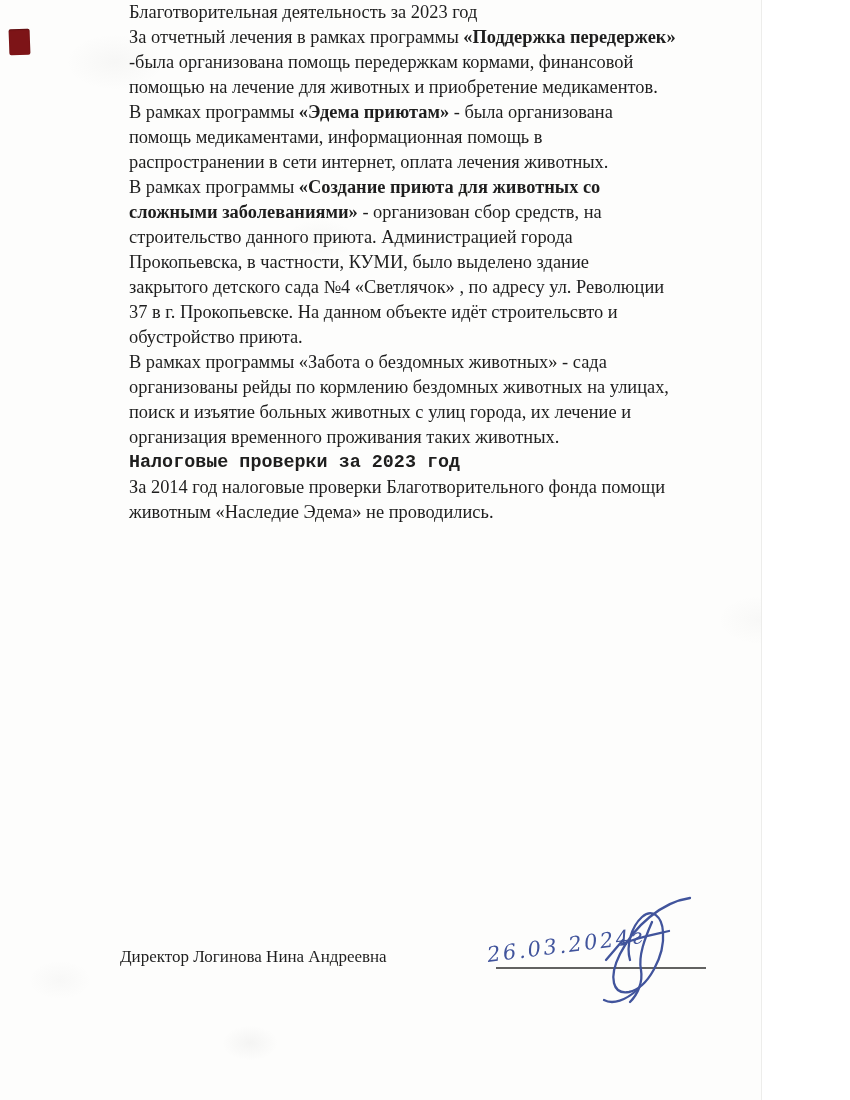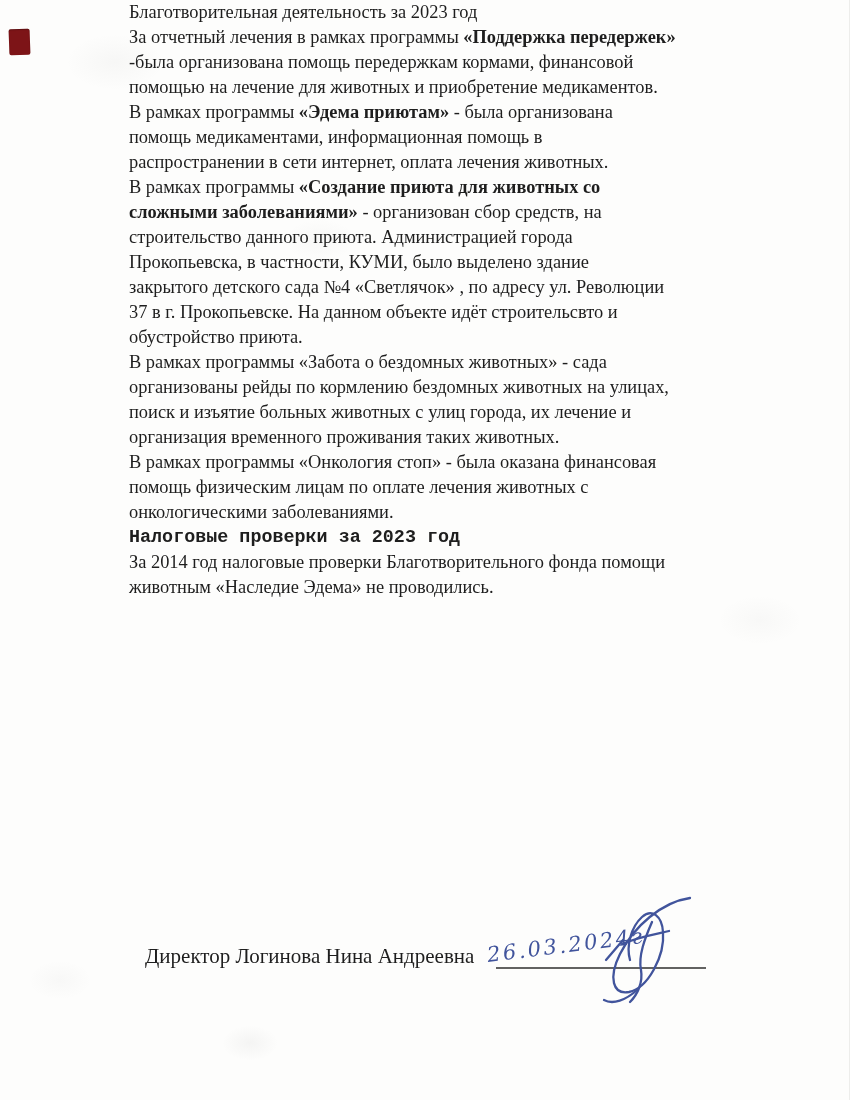--- a/index.html
+++ b/index.html
@@ -4,21 +4,21 @@
 <style>
   * { box-sizing: border-box; }
   html, body { margin: 0; padding: 0; }
   body {
     width: 850px; height: 1100px;
     font-family: "Liberation Serif", "DejaVu Serif", serif;
     background: #ffffff;
   }
   .page {
     position: relative;
-    width: 850px; height: 1100px;
+    width: 762px; height: 1100px;
     overflow: hidden;
     color: #1e1e1e;
     background-color: #fdfdfc;
     background-image:
       radial-gradient(70px 40px at 115px 62px, rgba(90,90,90,0.04), transparent 70%),
       radial-gradient(50px 30px at 320px 240px, rgba(90,90,90,0.035), transparent 70%),
       radial-gradient(60px 35px at 760px 620px, rgba(90,90,90,0.03), transparent 70%),
       radial-gradient(40px 25px at 250px 1043px, rgba(80,80,80,0.05), transparent 70%),
       radial-gradient(45px 28px at 60px 980px, rgba(90,90,90,0.03), transparent 70%);
     border-right: 1px solid #ededeb;
@@ -41,22 +41,22 @@
   .p1 { margin-top: 24px; }
   .p2 { margin-top: 17px; }
   .p3 { margin-top: 14px; }
   .p4 { margin-top: 8px; }
   .p5 { margin-top: 10px; }
   .p6 { margin-top: 14px; }
   .tax-h { margin-top: 11px; font-weight: 700; font-family: Liberation Mono, monospace; }
   .p7 { margin-top: 19px; }
   b { font-weight: 700; }
   .director {
-    position: absolute; left: 145px; top: 944px;
-    font-size: 21px; line-height: 25px;
+    position: absolute; left: 120px; top: 944px;
+    font-size: 17px; line-height: 25px;
     white-space: nowrap;
   }
   .sig-svg { position: absolute; left: 466px; top: 890px; }
   .hand-date {
     font-family: "DejaVu Serif", serif;
     font-style: italic;
     font-size: 21px;
     letter-spacing: 2.5px;
   }
 </style>
@@ -84,23 +84,20 @@
 Прокопьевска, в частности, КУМИ, было выделено здание
 закрытого детского сада №4 «Светлячок» , по адресу ул. Революции
 37 в г. Прокопьевске. На данном объекте идёт строительсвто и
 обустройство приюта.</span></p>
 
     <p class="p4">В рамках программы «Забота о бездомных животных» - сада
 организованы рейды по кормлению бездомных животных на улицах,
 поиск и изъятие больных животных с улиц города, их лечение и
 организация временного проживания таких животных.</p>
 
-    <p class="p5">В рамках программы «Онкология стоп» - была оказана финансовая
-помощь физическим лицам по оплате лечения животных с
-онкологическими заболеваниями.</p>
 
 
     <p class="tax-h">Налоговые проверки за 2023 год</p>
 
     <p class="p7">За 2014 год налоговые проверки Благотворительного фонда помощи
 животным «Наследие Эдема» не проводились.</p>
   </main>
 
   <span class="director">Директор Логинова Нина Андреевна</span>
 

